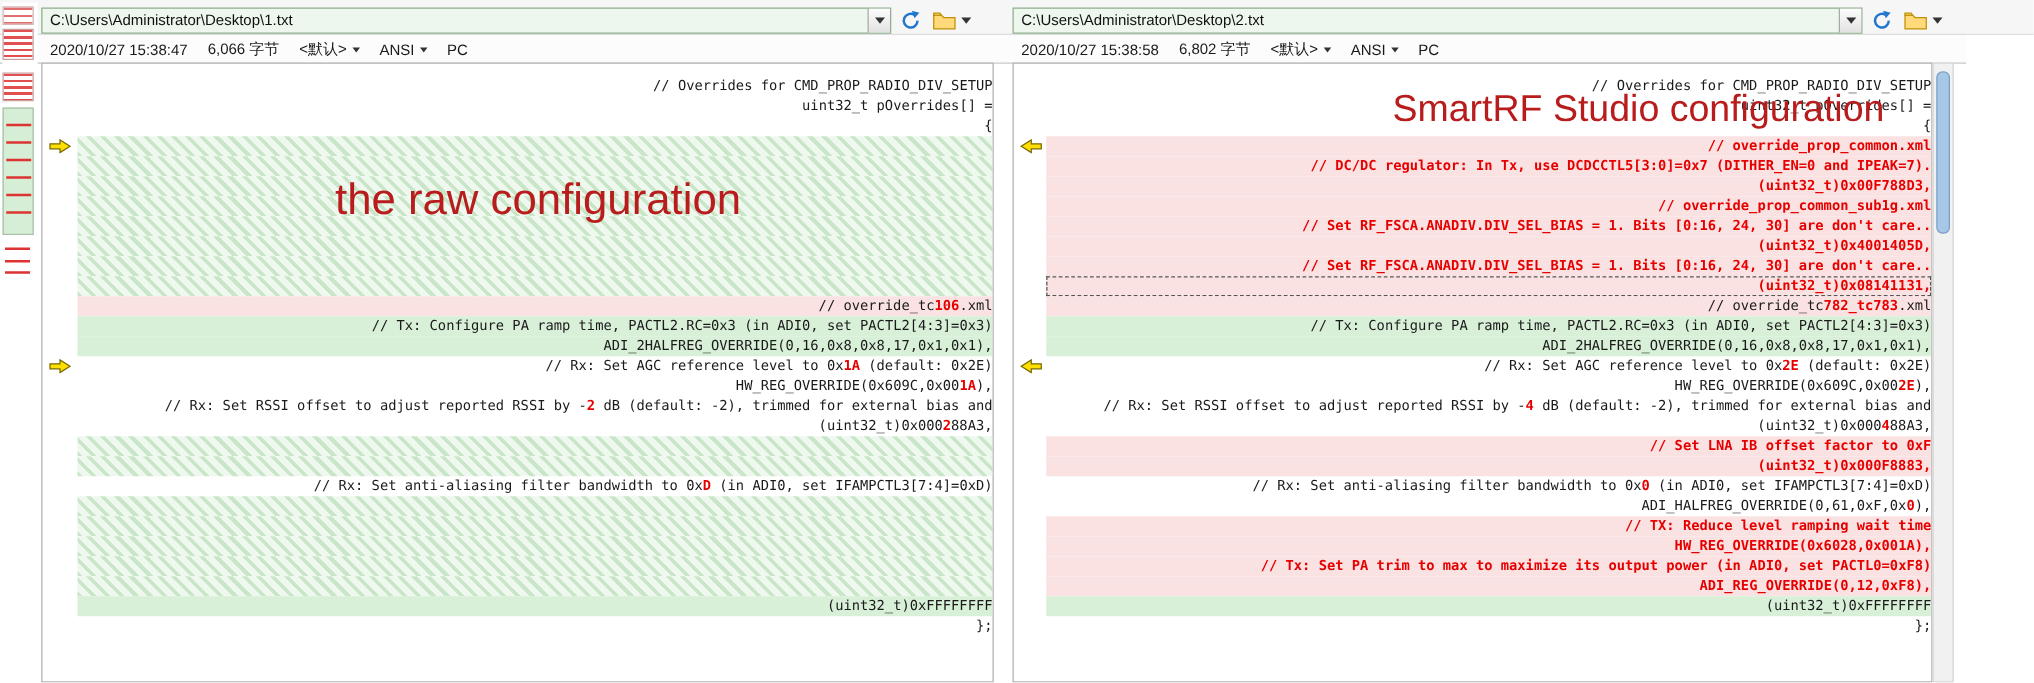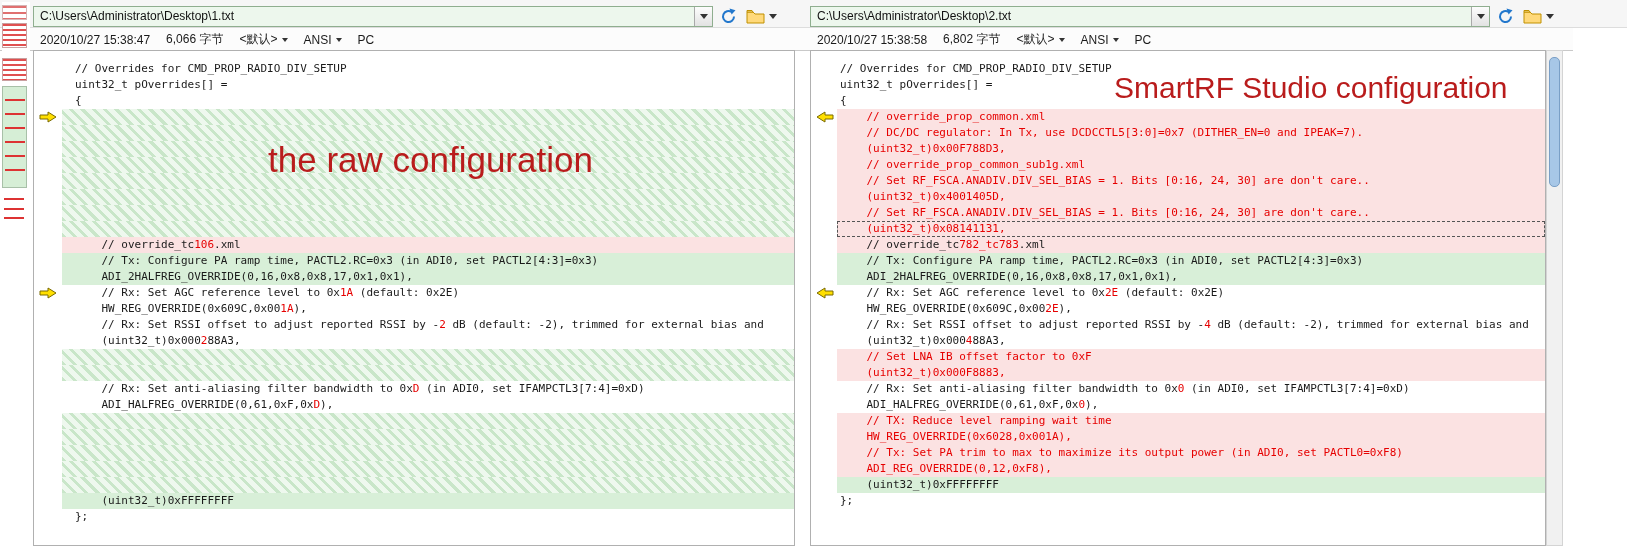--- a/index.html
+++ b/index.html
@@ -24,34 +24,34 @@
   
   .ovmap{position:absolute;left:2px;top:2px;width:28px;height:540px;background:#fff;}
   .ov-box{position:absolute;left:0;width:25px;border:1px solid #c9a0a0;box-sizing:border-box;}
   .stripes-red{background:repeating-linear-gradient(180deg,#e05050 0 2px,#fff 2px 5px);}
   .stripes-lt{background:repeating-linear-gradient(180deg,#e07070 0 2px,#fff 2px 6px);border-color:#d5b5b5;}
   .ov-green{position:absolute;left:0;width:25px;background:#d6eed6;border:1px solid #a8c0a8;box-sizing:border-box;}
   .ov-green i,.ov-line{position:absolute;left:2px;width:20px;height:2px;background:#dd3333;display:block;}
 
   
   .content{position:absolute;left:0;top:50px;width:1627px;height:496px;}
-  .pane{position:absolute;top:0;height:496px;background:#fff;border:1px solid #b0b0b0;box-sizing:border-box;padding-top:10px;overflow:hidden;}
+  .pane{position:absolute;top:0;height:496px;background:#fff;border:1px solid #b0b0b0;box-sizing:border-box;padding-top:10px;overflow:hidden;text-align:right;}
   .pane.left{left:33px;width:762px;}
   .pane.right{left:810px;width:736px;}
   .row{display:flex;height:16px;}
   .gcell{flex:0 0 28px;width:28px;display:flex;align-items:center;justify-content:flex-start;}
   .pane.right .gcell{flex-basis:26px;width:26px;}
   .line{flex:1;white-space:pre;font-family:"DejaVu Sans Mono",monospace;font-size:11px;line-height:16px;height:16px;overflow:hidden;}
   .pane.left .line{padding-left:13px;}
   .pane.right .line{padding-left:3px;}
   .row-gap  .line{background:repeating-linear-gradient(45deg,#c9e6c9 0 3px,#eef8ee 3px 8px);}
   .row-green .line{background:#d8efd8;}
   .row-pink .line{background:#fbe2e2;}
   .seg-k{color:#1a1a1a;}
-  .seg-r{color:#e60000;}
+  .seg-r{color:#e60000;font-weight:bold;}
   .focus{outline:1px dashed #555;outline-offset:-1px;}
   .arrow-btn{display:inline-flex;margin-left:5px;}
 
   
   .vscroll{position:absolute;left:1546px;top:0;width:17px;height:496px;background:#f1f1f1;border:1px solid #d4d4d4;box-sizing:border-box;}
   .vthumb{position:absolute;left:2px;top:6px;width:11px;height:130px;background:#a7c7e7;border:1px solid #7a9fc6;border-radius:5px;box-sizing:border-box;}
 
   
   .annot{position:absolute;color:#b91c1c;font-family:"Liberation Sans",sans-serif;z-index:6;white-space:nowrap;}
   .annot.left{left:268px;top:140px;font-size:35px;}
@@ -247,24 +247,20 @@
         <div class="line"></div>
       </div>
       <div class="row row-gap">
         <div class="gcell"></div>
         <div class="line"></div>
       </div>
       <div class="row row-plain">
         <div class="gcell"></div>
         <div class="line"><span class="seg-k">    // Rx: Set anti-aliasing filter bandwidth to 0x</span><span class="seg-r">D</span><span class="seg-k"> (in ADI0, set IFAMPCTL3[7:4]=0xD)</span></div>
       </div>
-      <div class="row row-plain">
-        <div class="gcell"></div>
-        <div class="line"><span class="seg-k">    ADI_HALFREG_OVERRIDE(0,61,0xF,0x</span><span class="seg-r">D</span><span class="seg-k">),</span></div>
-      </div>
       <div class="row row-gap">
         <div class="gcell"></div>
         <div class="line"></div>
       </div>
       <div class="row row-gap">
         <div class="gcell"></div>
         <div class="line"></div>
       </div>
       <div class="row row-gap">
         <div class="gcell"></div>

